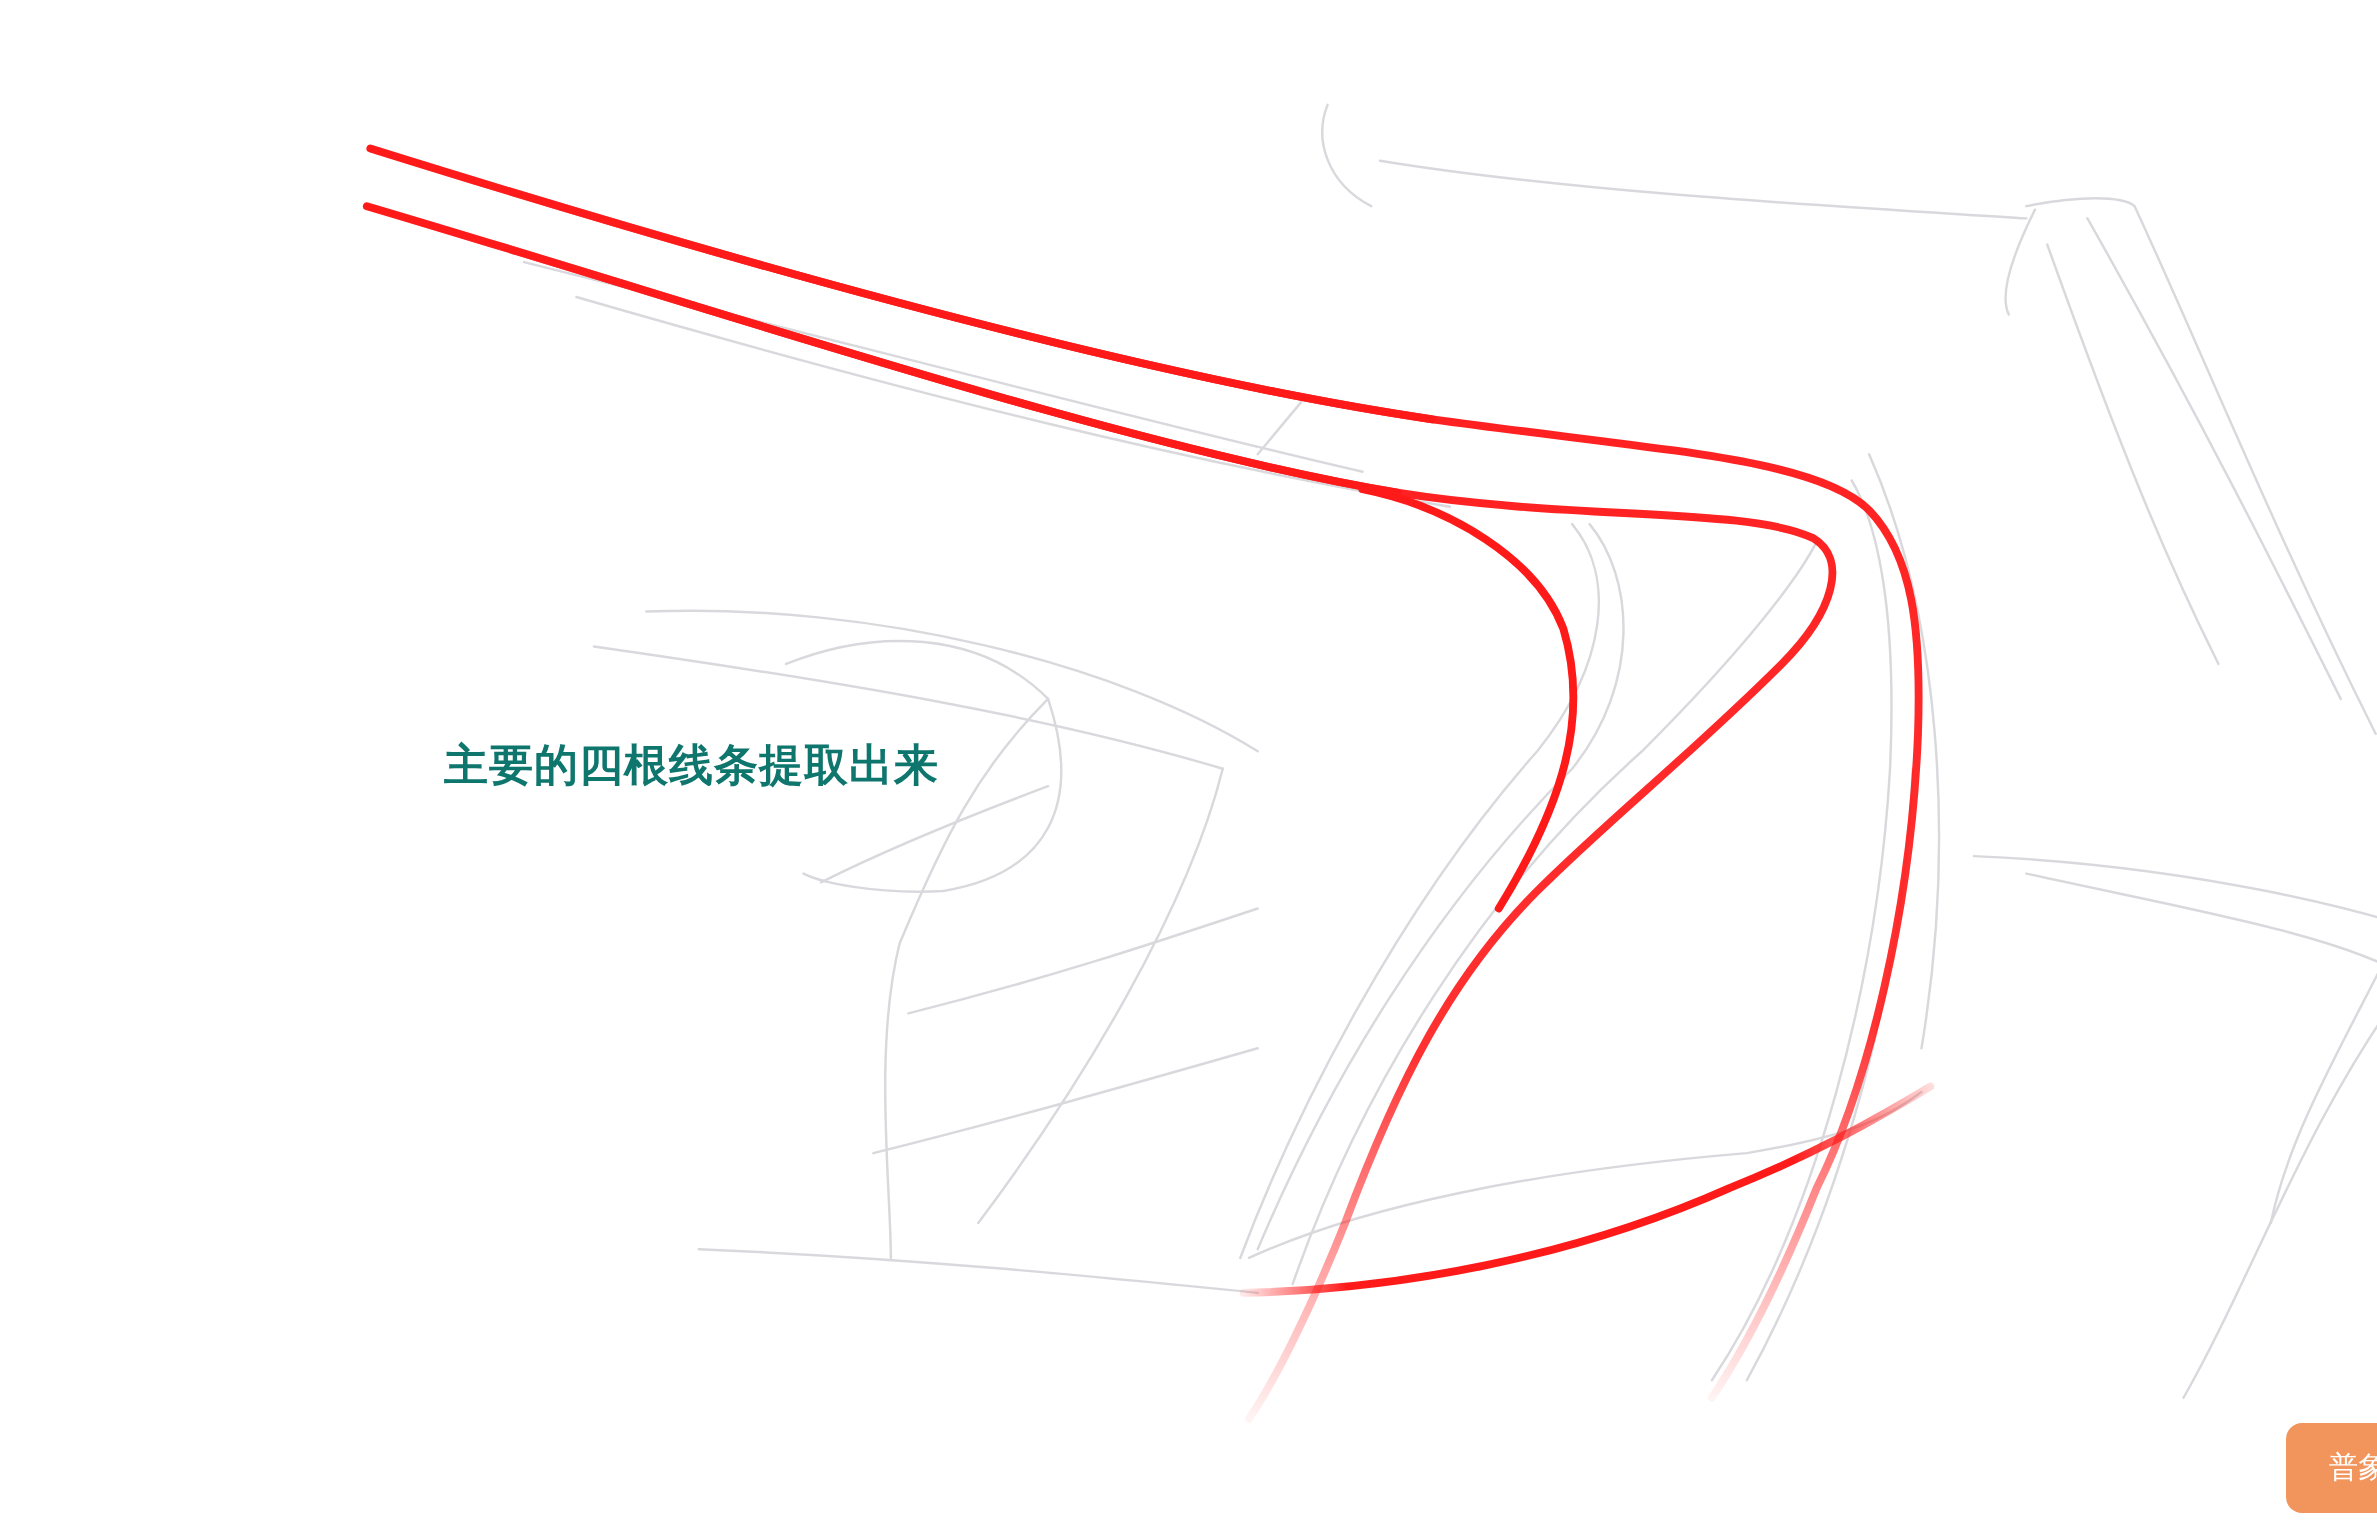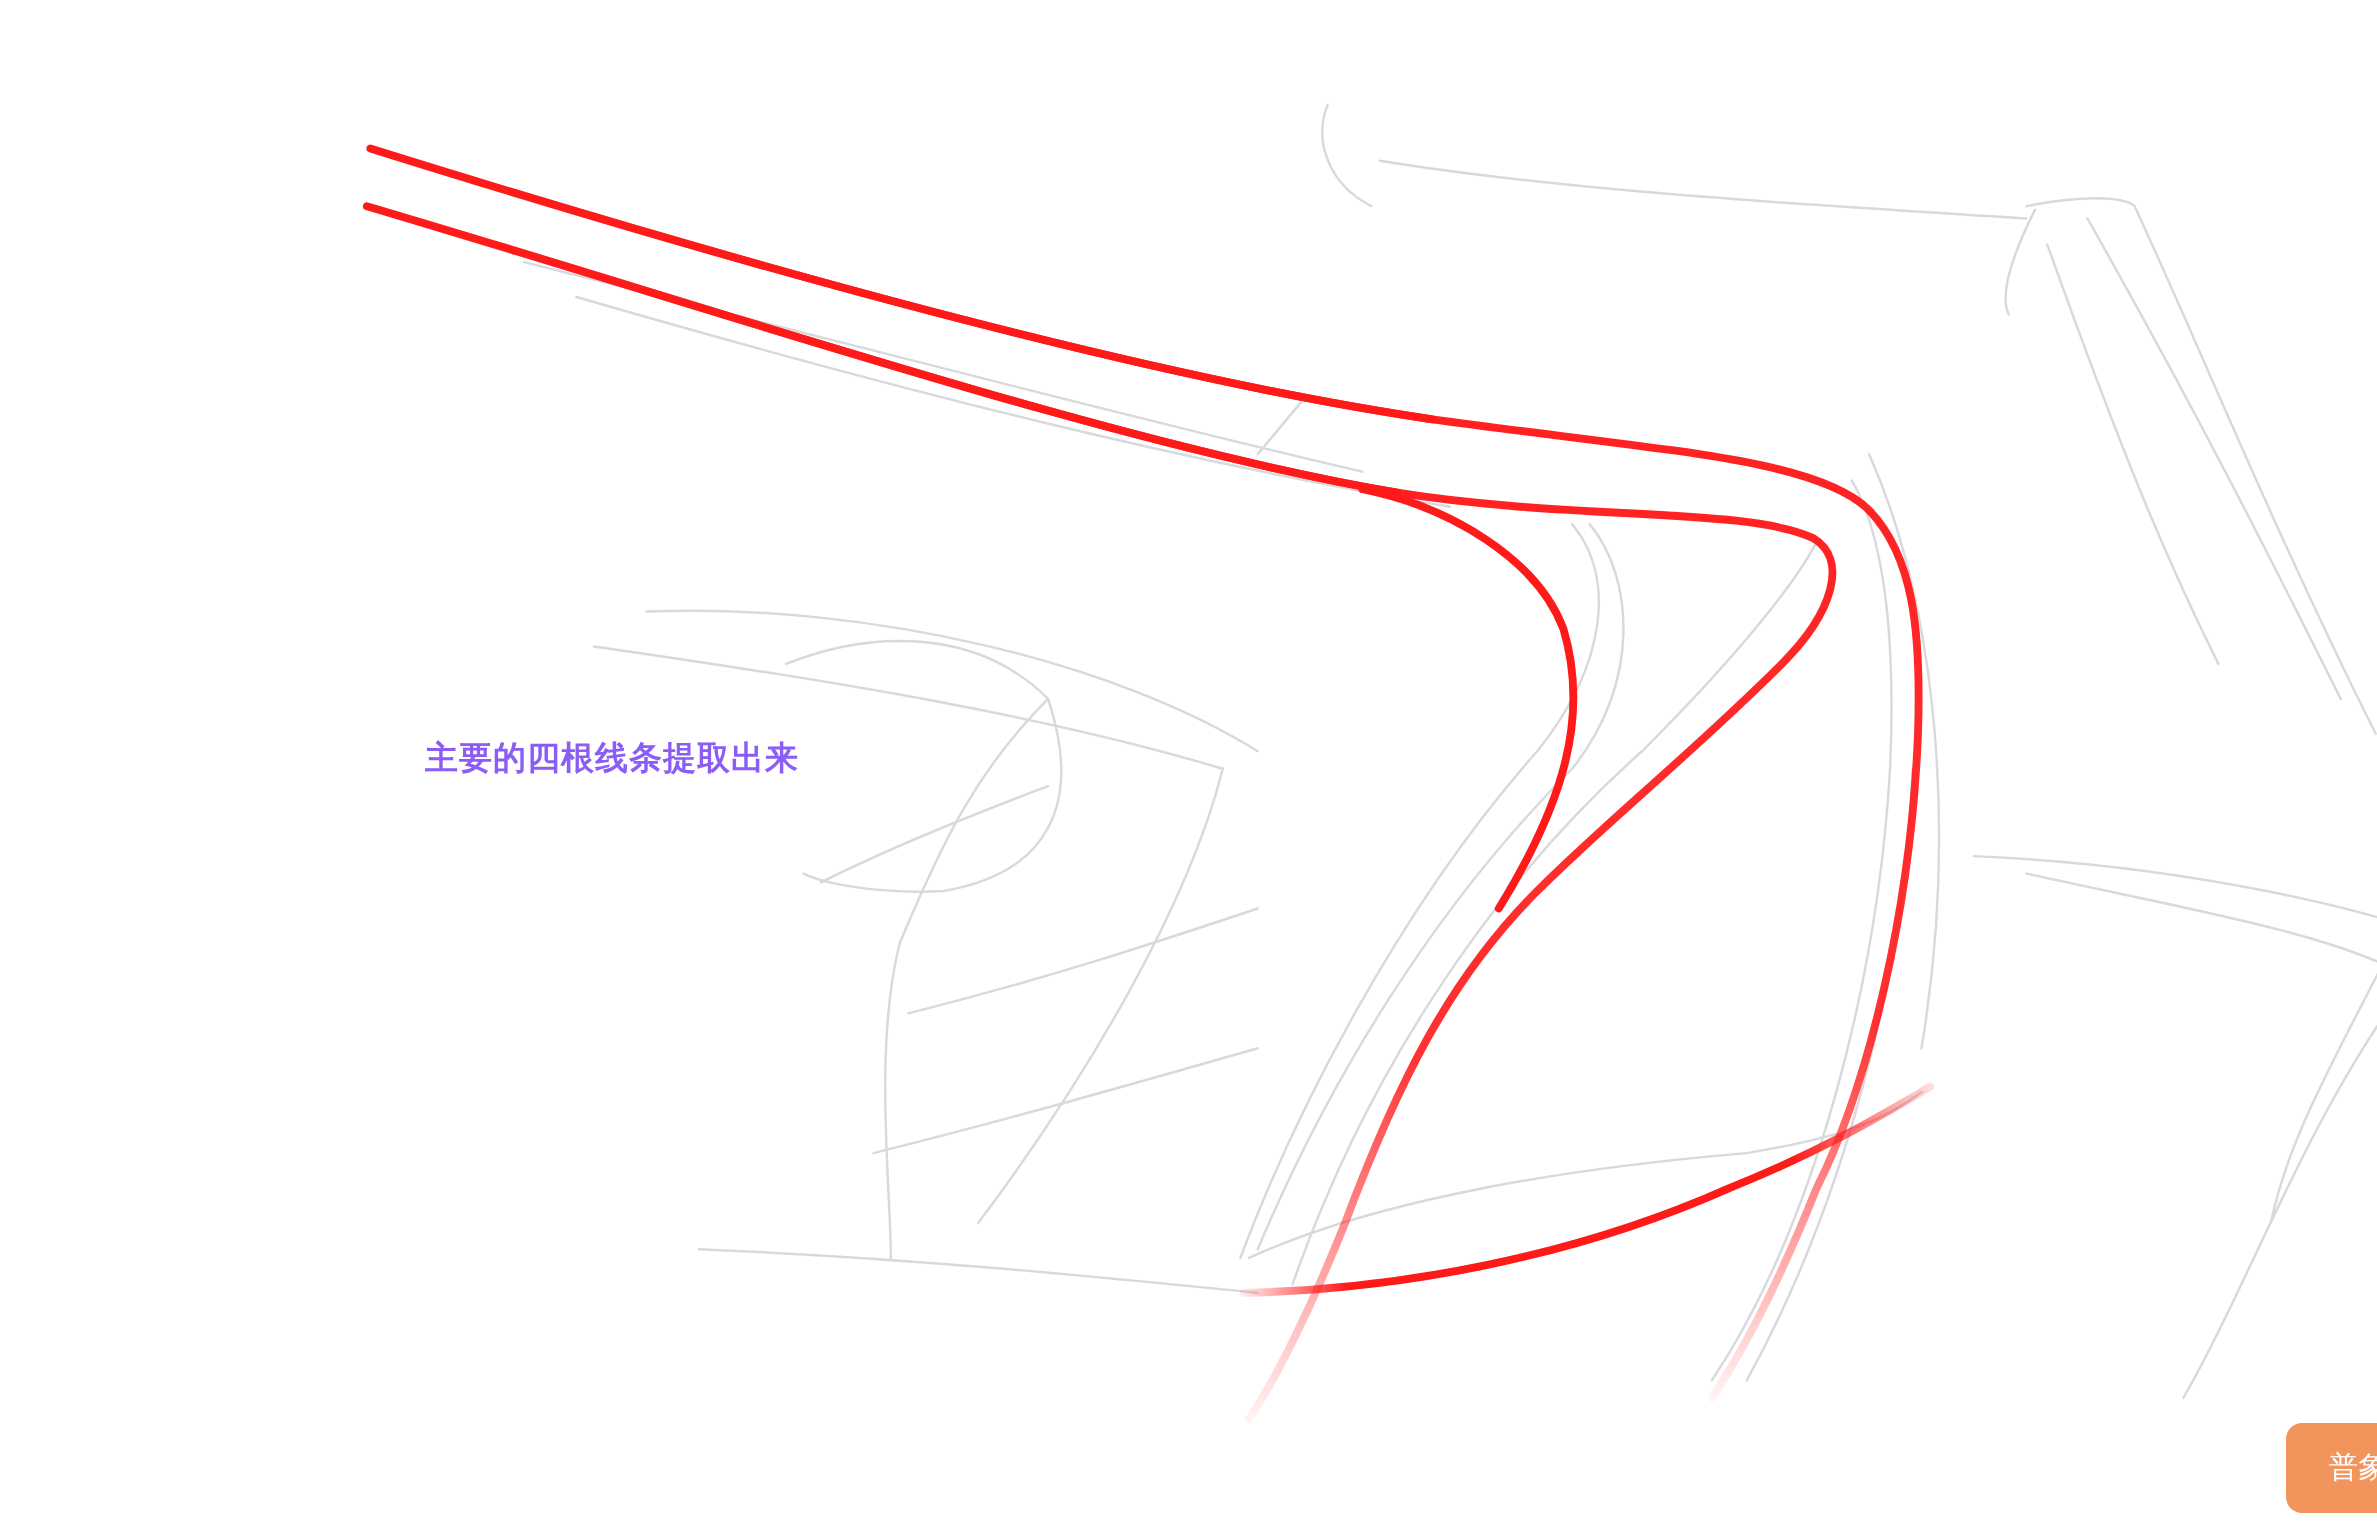--- a/index.html
+++ b/index.html
@@ -1,18 +1,18 @@
 <!DOCTYPE html>
 <html style="font-size:7.6px"><head>
 <meta charset="utf-8">
 <style>
   html,body{margin:0;padding:0;background:#ffffff;}
   body{width:2739px;height:1541px;overflow:hidden;position:relative;font-family:"DejaVu Sans","Liberation Sans",sans-serif;}
   .canvas{position:absolute;left:0;top:0;width:2739px;height:1541px;}
-  .caption{position:absolute;left:425px;top:736px;font-size:33px;font-weight:bold;color:#8b5cf6;letter-spacing:1px;white-space:nowrap;}
+  .caption{position:absolute;left:444px;top:736px;font-size:44px;font-weight:bold;color:#0f766e;letter-spacing:1px;white-space:nowrap;}
   .badge{position:absolute;left:2286px;top:1423px;width:428px;height:90px;background:#f2955c;border-radius:16px;display:flex;align-items:center;justify-content:center;}
   .badge span{color:#ffffff;font-size:29.5px;white-space:nowrap;font-family:"DejaVu Sans Mono","Liberation Mono",monospace;}
 </style>
 </head>
 <body>
 
 <svg class="canvas" viewBox="0 0 1568 882" preserveAspectRatio="none" xmlns="http://www.w3.org/2000/svg">
   <defs>
     <linearGradient id="fadeL" x1="0" y1="0" x2="1" y2="0">
       <stop offset="0" stop-color="#ff1a1a" stop-opacity="0"></stop>

